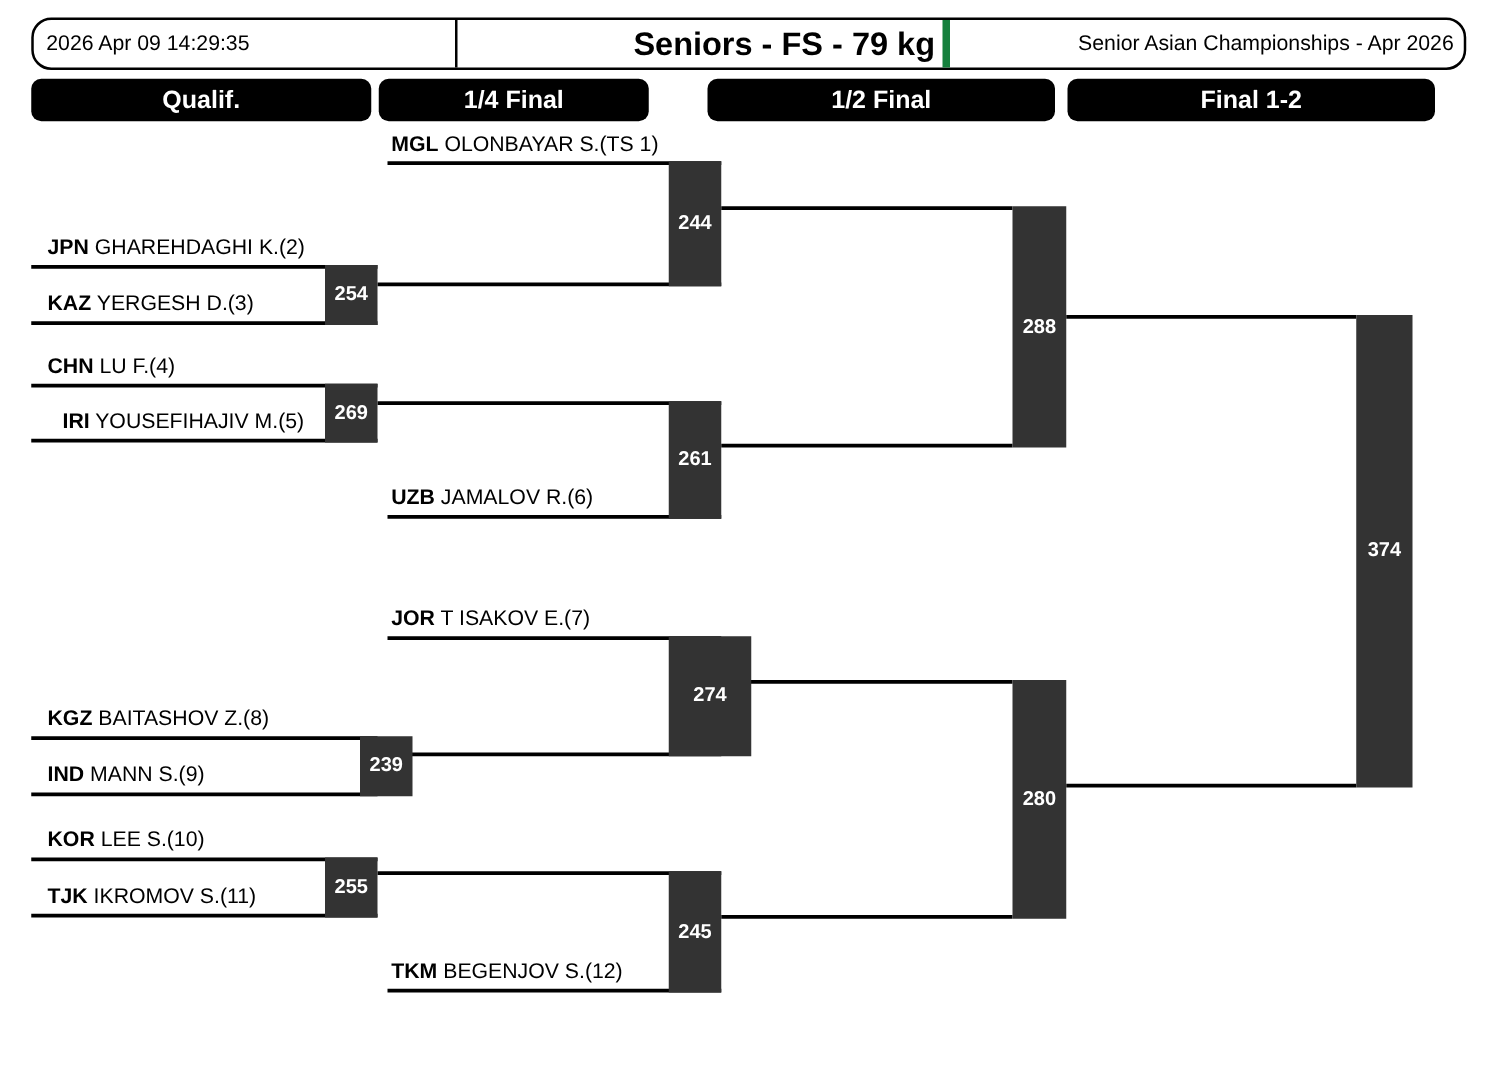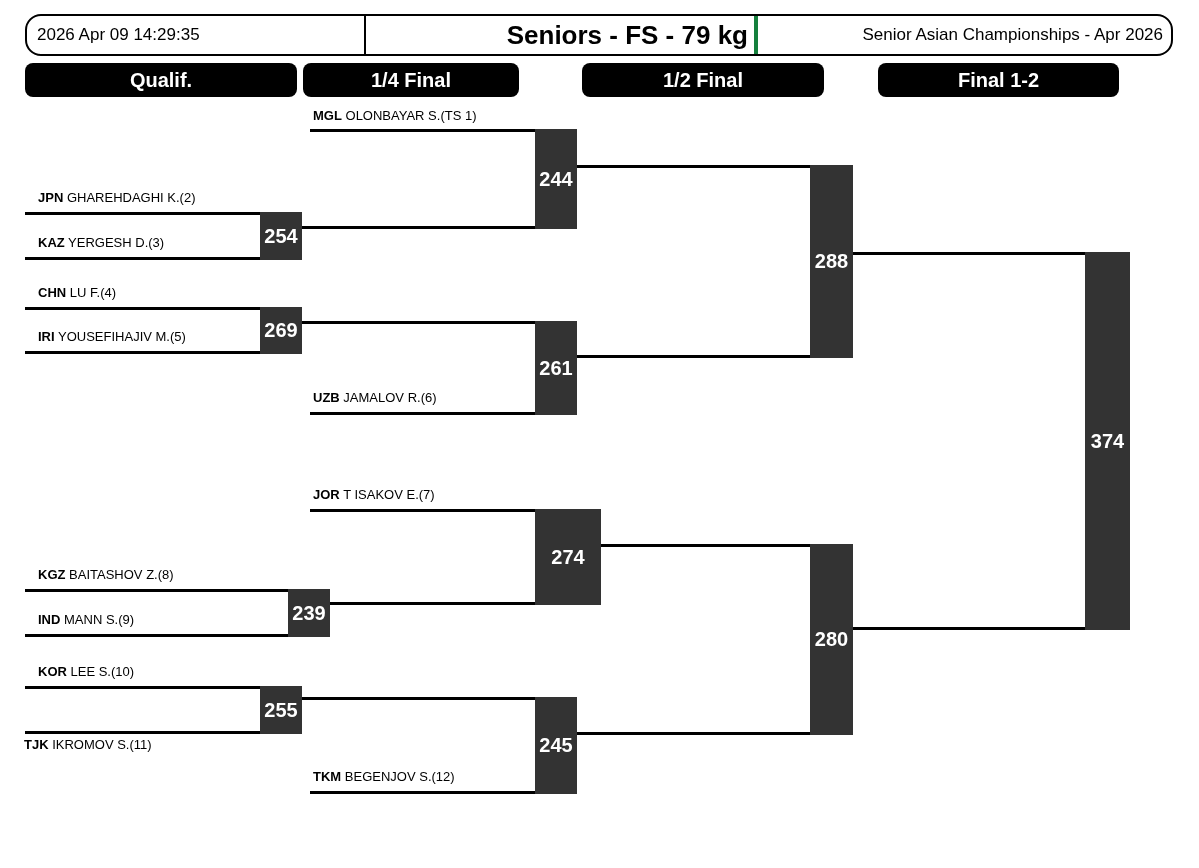--- a/index.html
+++ b/index.html
@@ -16,59 +16,59 @@
   .cell-date {
     width:337px; display:flex; align-items:center; padding-left:10px;
     font-size:17px; box-sizing:border-box;
   }
   .cell-title {
     width:390px; border-left:2px solid #000; display:flex; align-items:center;
     justify-content:flex-end; padding-right:6px; font-size:26px; font-weight:bold;
     box-sizing:border-box; white-space:nowrap;
   }
   .cell-event {
-    flex:1; border-left:4px solid #15803d; display:flex; align-items:center;
+    flex:1; border-left:6px solid #15803d; display:flex; align-items:center;
     justify-content:flex-end; padding-right:8px; font-size:17px; box-sizing:border-box;
     white-space:nowrap;
   }
   
   .roundbar {
     position:absolute; top:63px; height:34px; background:var(--round-bg,#000);
     border-radius:8px; color:#fff; font-weight:bold; font-size:20px;
     display:flex; align-items:center; justify-content:center;text-align:right;
   }
   
   .bline { position:absolute; height:3px; background:var(--line,#000); }
   
   .mbox {
     position:absolute; background:var(--match-box,#333);
-    color:#fff; font-weight:bold; font-size:20px;
+    color:#fff; font-weight:bold; font-size:16px;
     display:flex; align-items:center; justify-content:center;
   }
   
   .athlete {
-    position:absolute; font-size:13px; white-space:nowrap; line-height:20px;
+    position:absolute; font-size:17px; white-space:nowrap; line-height:20px;
   }
   .athlete .cc { font-weight:bold; }
 </style>
 </head>
 <body>
 
 <div class="page">
 
   <div class="topbar">
     <div class="cell-date">2026 Apr 09 14:29:35</div>
     <div class="cell-title">Seniors - FS - 79 kg</div>
     <div class="cell-event">Senior Asian Championships - Apr 2026</div>
   </div>
 
   <div class="roundbar" style="left:25px;width:272px;">Qualif.</div>
   <div class="roundbar" style="left:303px;width:216px;">1/4 Final</div>
-  <div class="roundbar" style="left:582px;width:242px;">1/2 Final</div>
-  <div class="roundbar" style="left:854px;width:241px;margin-left:24px;">Final 1-2</div>
+  <div class="roundbar" style="left:566px;width:278px;">1/2 Final</div>
+  <div class="roundbar" style="left:854px;width:294px;">Final 1-2</div>
 
   <div class="bline" style="left:310px;top:129px;width:267px;"></div>
   <div class="bline" style="left:25px;top:212px;width:277px;"></div>
   <div class="bline" style="left:25px;top:257px;width:277px;"></div>
   <div class="bline" style="left:302px;top:226px;width:275px;"></div>
   <div class="bline" style="left:25px;top:307px;width:277px;"></div>
   <div class="bline" style="left:25px;top:351px;width:277px;"></div>
   <div class="bline" style="left:302px;top:321px;width:275px;"></div>
   <div class="bline" style="left:310px;top:412px;width:267px;"></div>
   <div class="bline" style="left:577px;top:165px;width:233px;"></div>
@@ -110,21 +110,21 @@
     <span>GHAREHDAGHI K.(2)</span>
   </div>
   <div class="athlete" style="left:38px;top:233px;">
     <span class="cc">KAZ</span>
     <span>YERGESH D.(3)</span>
   </div>
   <div class="athlete" style="left:38px;top:283px;">
     <span class="cc">CHN</span>
     <span>LU F.(4)</span>
   </div>
-  <div class="athlete" style="left:38px;top:327px;text-align:right;">
+  <div class="athlete" style="left:50px;top:327px;text-align:right;">
     <span class="cc">IRI</span>
     <span>YOUSEFIHAJIV M.(5)</span>
   </div>
   <div class="athlete" style="left:313px;top:388px;">
     <span class="cc">UZB</span>
     <span>JAMALOV R.(6)</span>
   </div>
   <div class="athlete" style="left:313px;top:485px;">
     <span class="cc">JOR</span>
     <span>T ISAKOV E.(7)</span>
@@ -134,21 +134,21 @@
     <span>BAITASHOV Z.(8)</span>
   </div>
   <div class="athlete" style="left:38px;top:610px;">
     <span class="cc">IND</span>
     <span>MANN S.(9)</span>
   </div>
   <div class="athlete" style="left:38px;top:662px;">
     <span class="cc">KOR</span>
     <span>LEE S.(10)</span>
   </div>
-  <div class="athlete" style="left:24px;top:707px;margin-top:28px;">
+  <div class="athlete" style="left:38px;top:707px;">
     <span class="cc">TJK</span>
     <span>IKROMOV S.(11)</span>
   </div>
   <div class="athlete" style="left:313px;top:767px;">
     <span class="cc">TKM</span>
     <span>BEGENJOV S.(12)</span>
   </div>
 
 </div>
 

